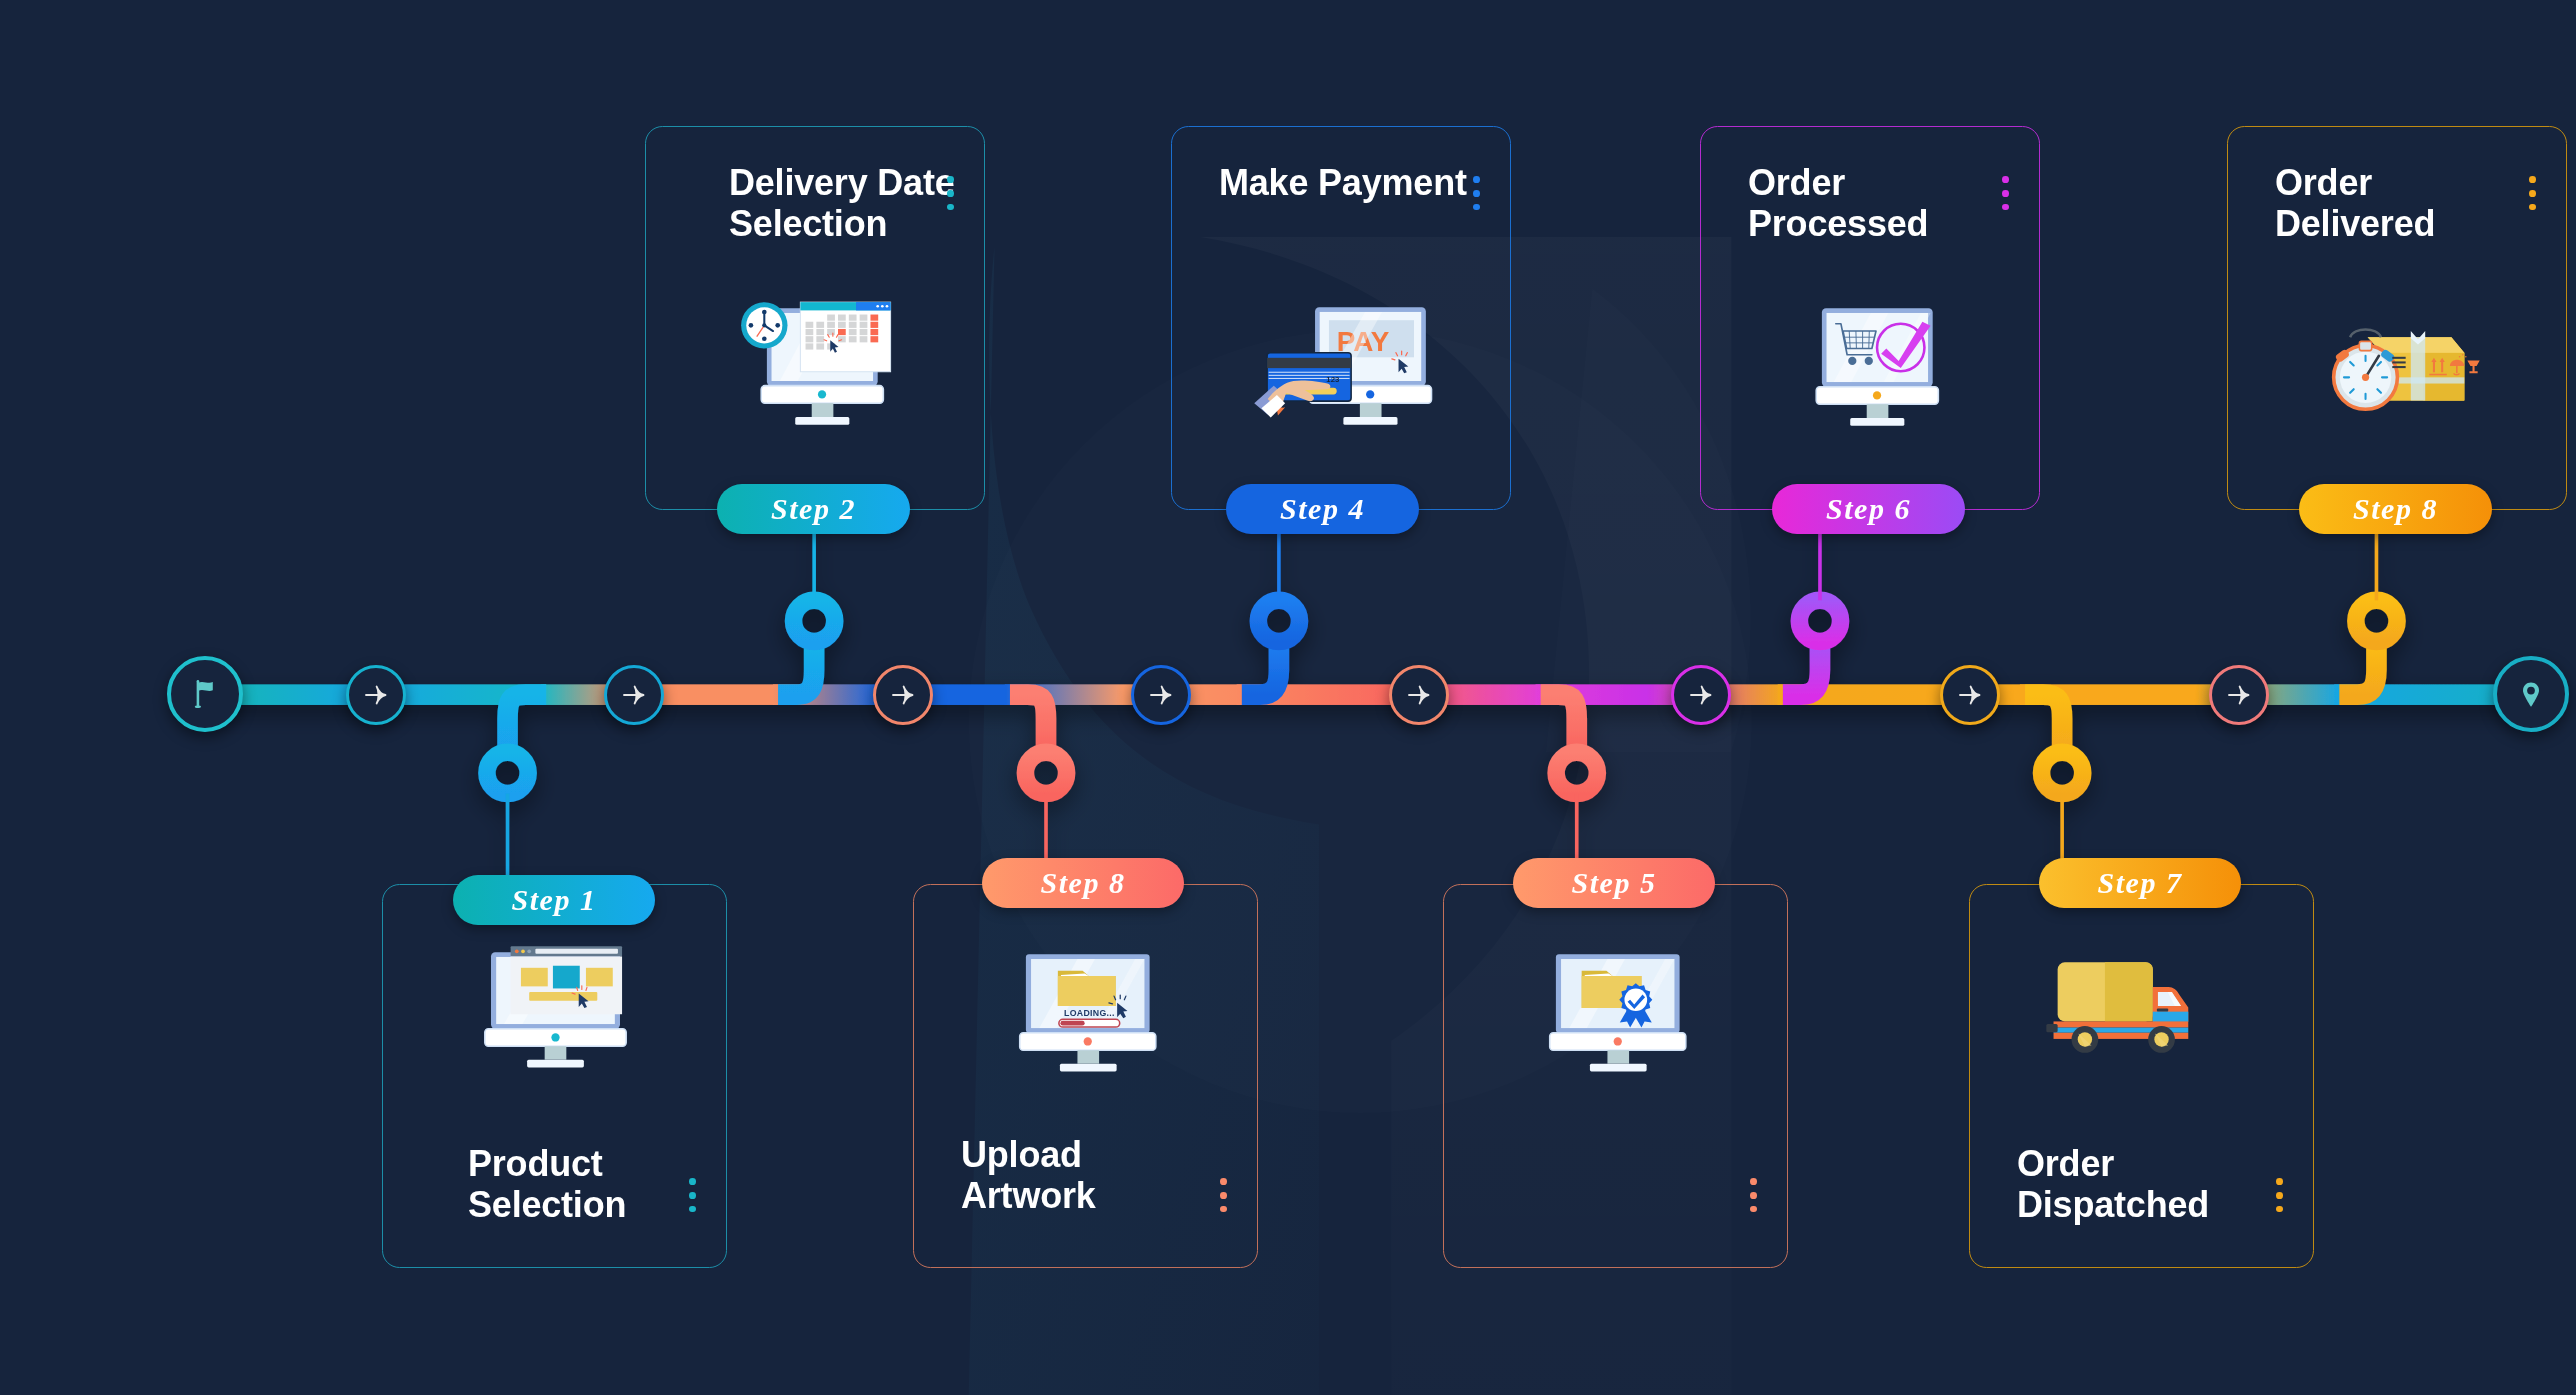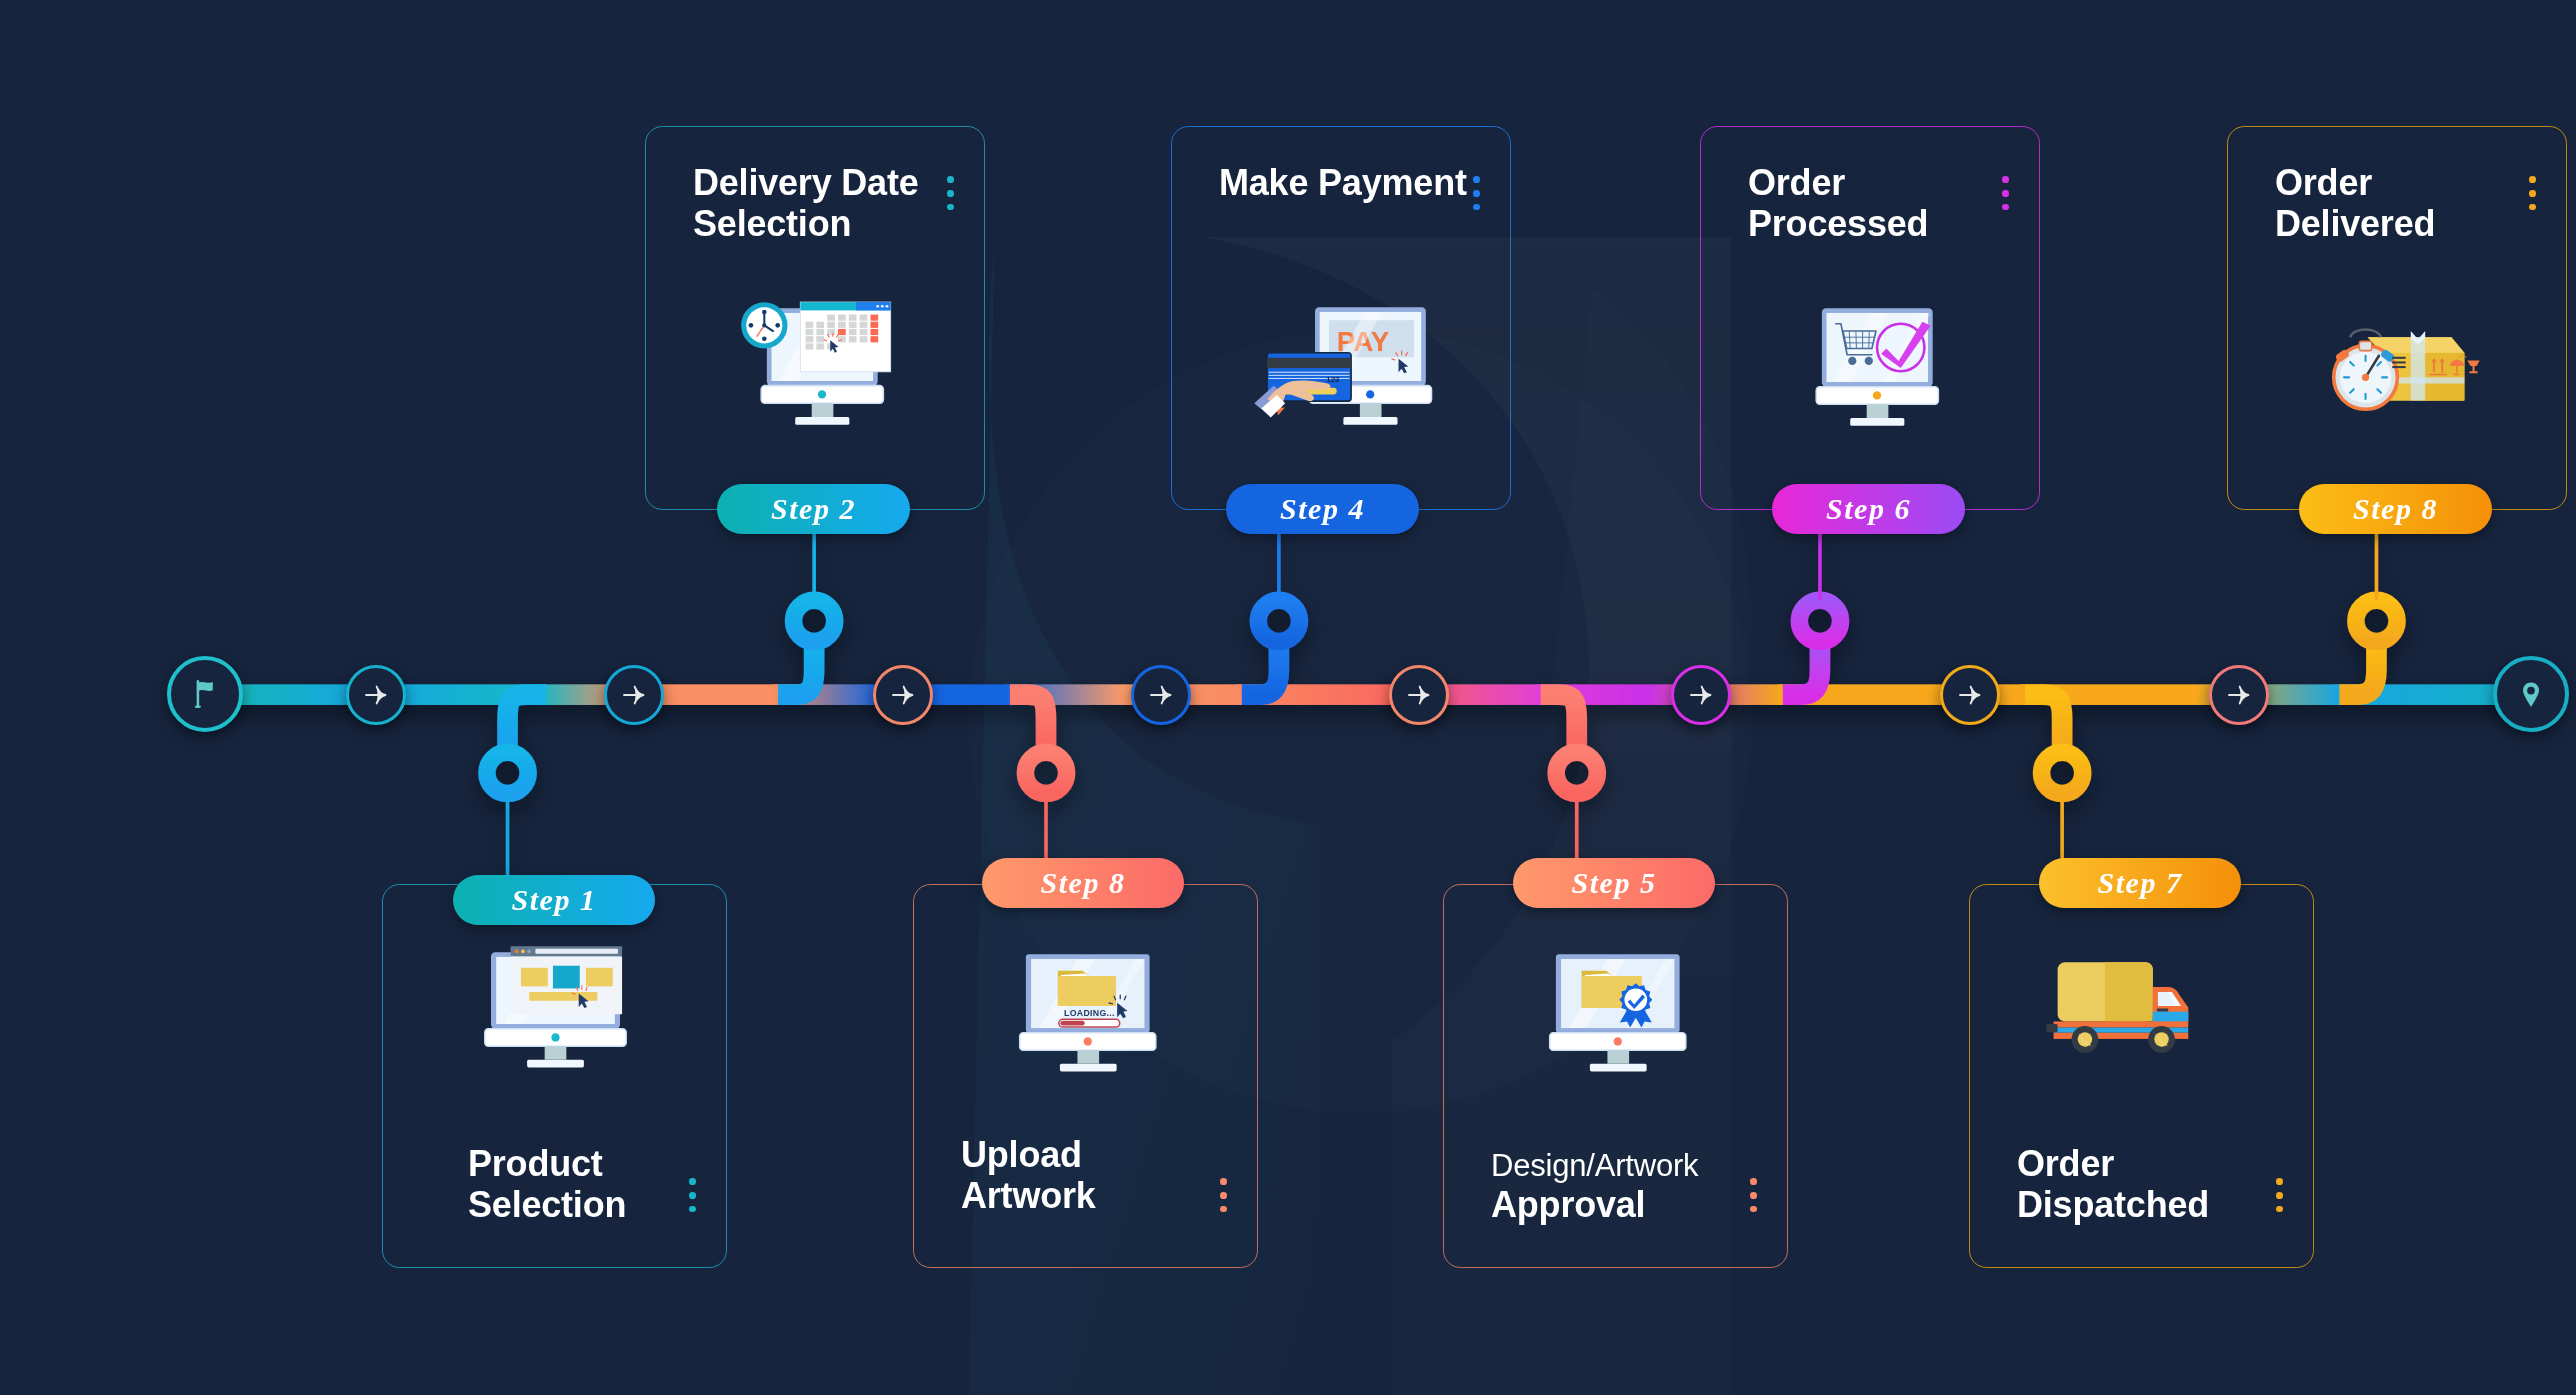--- a/index.html
+++ b/index.html
@@ -298,21 +298,21 @@
   </div>
 
   <div class="node big" style="left:2493px; top:656px; border-color:#18aec5;">
     <svg width="32" height="32" viewBox="0 0 24 24">
       <path d="M12 3.4 C 8.6 3.4 6 6 6 9.3 C 6 12.6 12 21.6 12 21.6 C 12 21.6 18 12.6 18 9.3 C 18 6 15.4 3.4 12 3.4 Z" fill="#5fc9c9"></path>
       <circle cx="12" cy="9.4" r="2.9" fill="#16243d"></circle>
     </svg>
   </div>
 
   <div class="card" style="left:645px; top:126px; width:340px; height:384px; border-color:#1c8ea8;">
-    <div class="card-title" style="top:35px;"><span>Delivery Date</span><br><span>Selection</span></div>
+    <div class="card-title" style="top:35px;margin-left:36px;"><span>Delivery Date</span><br><span>Selection</span></div>
     <div class="dots" style="right:30px; top:49px;">
       <i style="background:#19b6c9"></i>
         <i style="background:#19b6c9"></i>
         <i style="background:#19b6c9"></i>
     </div>
     <svg class="illus" style="left:77px; top:170px;" width="196" height="134" viewBox="0 0 380 260">
       <rect x="85" y="22" width="215" height="150" rx="8" fill="#93aede"></rect>
       <rect x="94" y="31" width="197" height="132" fill="#eef6fd"></rect>
       <path d="M110 163 L180 31 L215 31 L145 163 Z" fill="#ffffff" opacity="0.45"></path>
       <rect x="74" y="172" width="237" height="34" rx="7" fill="#ffffff" stroke="#cfe0f5" stroke-width="3"></rect>
@@ -616,21 +616,20 @@
       <path d="M196 128 L182 152 L196 150 L202 162 L216 138 Z" fill="#1565e0"></path>
       <path d="M230 128 L244 152 L230 150 L224 162 L210 138 Z" fill="#1565e0"></path>
       <path d="M213 76 L220 82 L229 80 L232 89 L241 92 L239 101 L245 108 L239 115 L241 124 L232 127 L229 136 L220 134 L213 140 L206 134 L197 136 L194 127 L185 124 L187 115 L181 108 L187 101 L185 92 L194 89 L197 80 L206 82 Z" fill="#1565e0"></path>
       <circle cx="213" cy="108" r="22" fill="#ffffff"></circle>
       <path d="M202 108 L210 117 L226 98 L231 103 L210 126 L197 112 Z" fill="#1565e0"></path>
       <rect x="46" y="172" width="264" height="34" rx="7" fill="#ffffff" stroke="#cfe0f5" stroke-width="3"></rect>
       <circle cx="178" cy="189" r="8" fill="#fa7a62"></circle>
       <rect x="158" y="206" width="42" height="26" fill="#b9d0d4"></rect>
       <rect x="124" y="232" width="110" height="15" rx="3" fill="#f0f7ff"></rect>
     </svg>
-    <div class="card-title" style="top:258px;"><span class="thin">Design/Artwork</span><br><span>Approval</span></div>
     <div class="dots" style="right:30px; top:293px;">
       <i style="background:#fa8a6b"></i>
         <i style="background:#fa8a6b"></i>
         <i style="background:#fa8a6b"></i>
     </div>
   </div>
 
   <div class="pill" style="left:2039px; top:858px; width:202px; background:linear-gradient(90deg,#fbc02d,#f59008); z-index:5;">
     <span>Step  7</span>
   </div>

